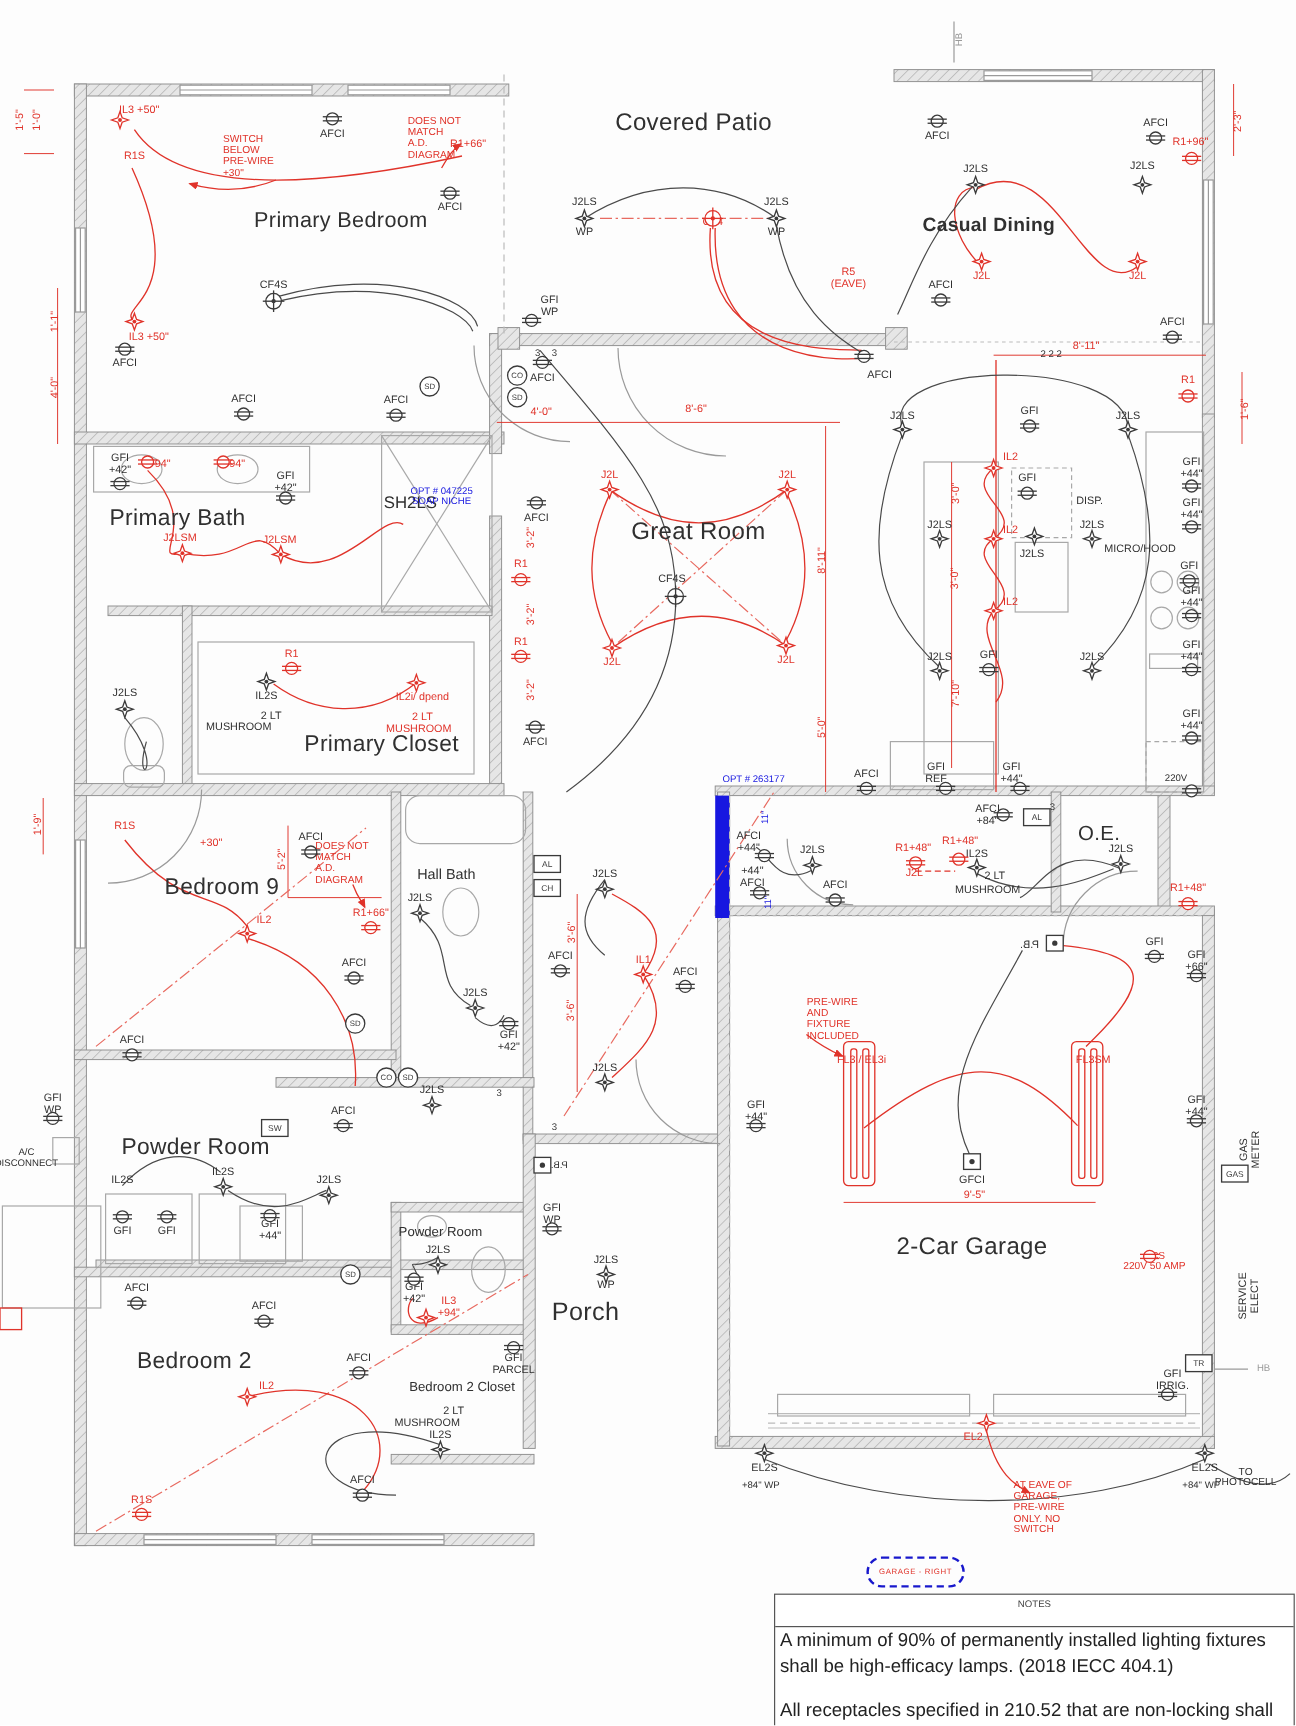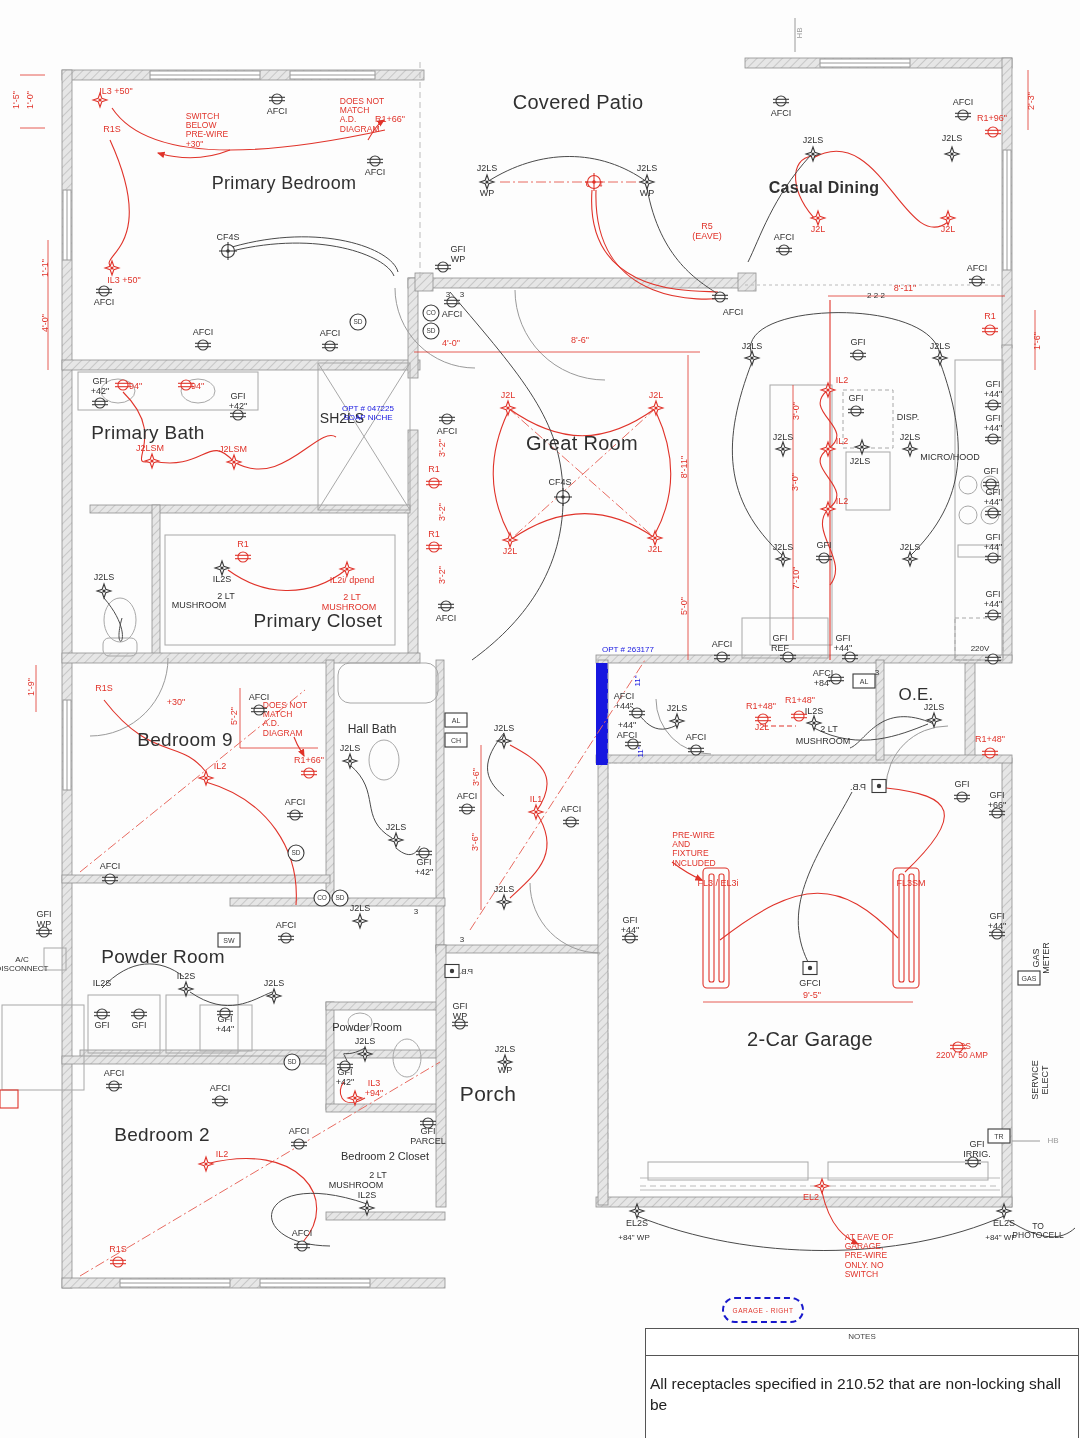--- a/index.html
+++ b/index.html
@@ -1109,20 +1109,21 @@
       <g transform="translate(958,1047)" stroke-width="1.1">
         <circle r="5" fill="#fff" stroke="#e0332a"></circle>
         <line x1="-8" y1="-1.7" x2="8" y2="-1.7" stroke="#e0332a"></line>
         <line x1="-8" y1="1.7" x2="8" y2="1.7" stroke="#e0332a"></line>
       </g>
     </svg>
 
 <div id="notes-box">
   <span id="notes-title">NOTES</span>
   <div class="inner">
+    <div class="note-line">A minimum of 90% of permanently installed lighting fixtures shall be high-efficacy lamps. (2018 IECC 404.1)</div>
     <div class="note-gap"></div>
     <div class="note-line">All receptacles specified in 210.52 that are non-locking shall be</div>
   </div>
 </div>
 
 <div id="badge">
   <span>GARAGE - RIGHT</span>
 </div>
 
 </div>

